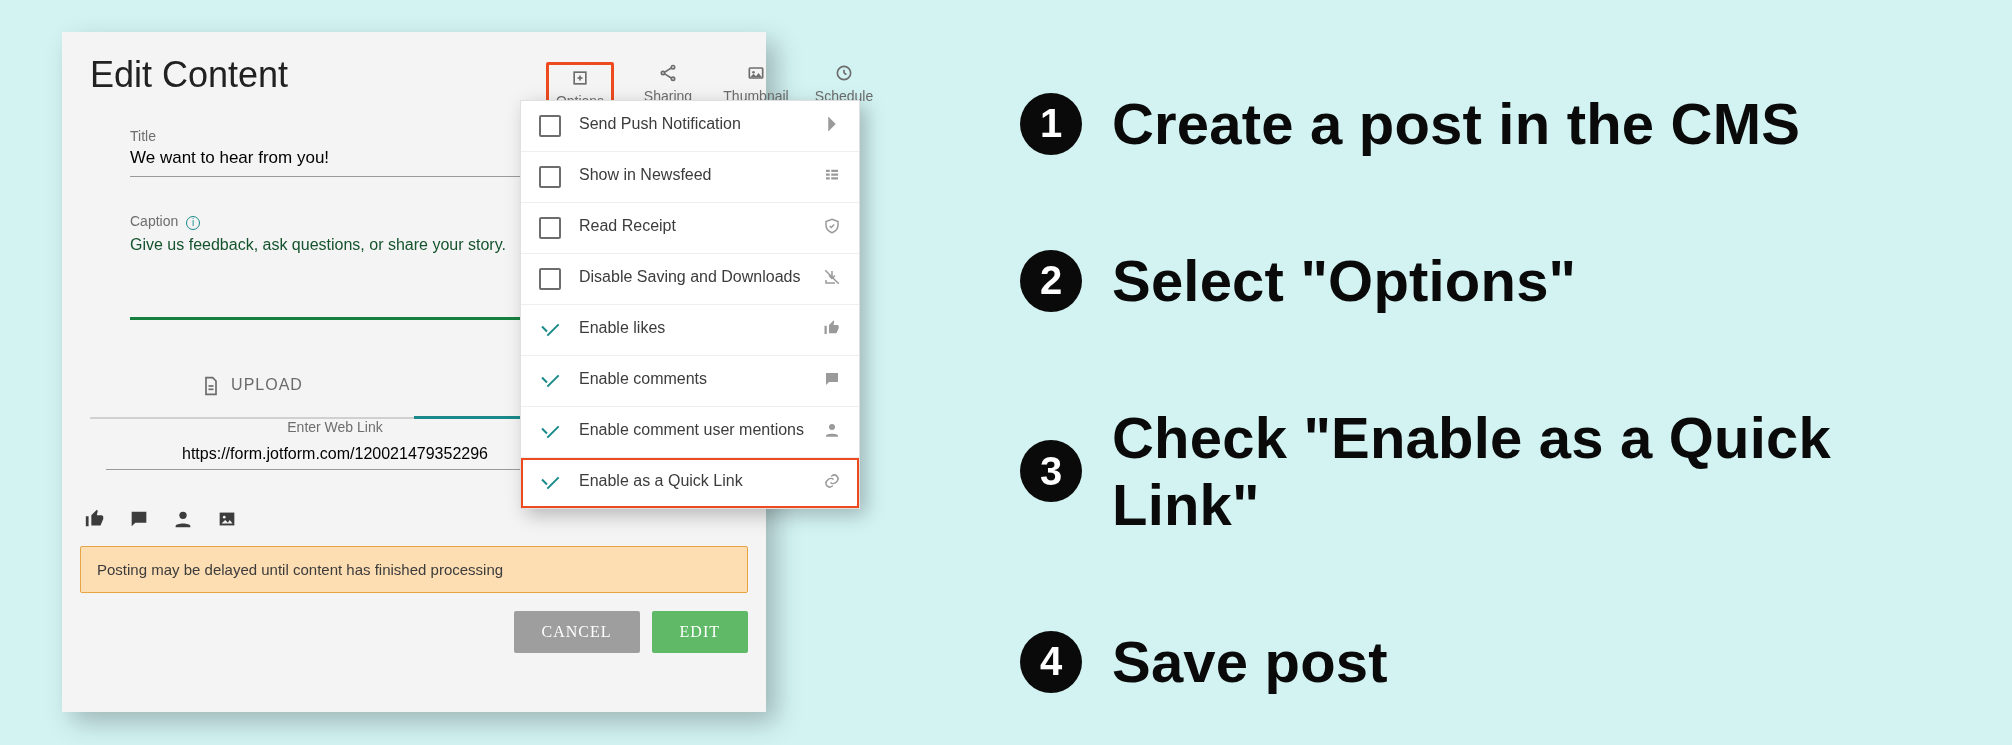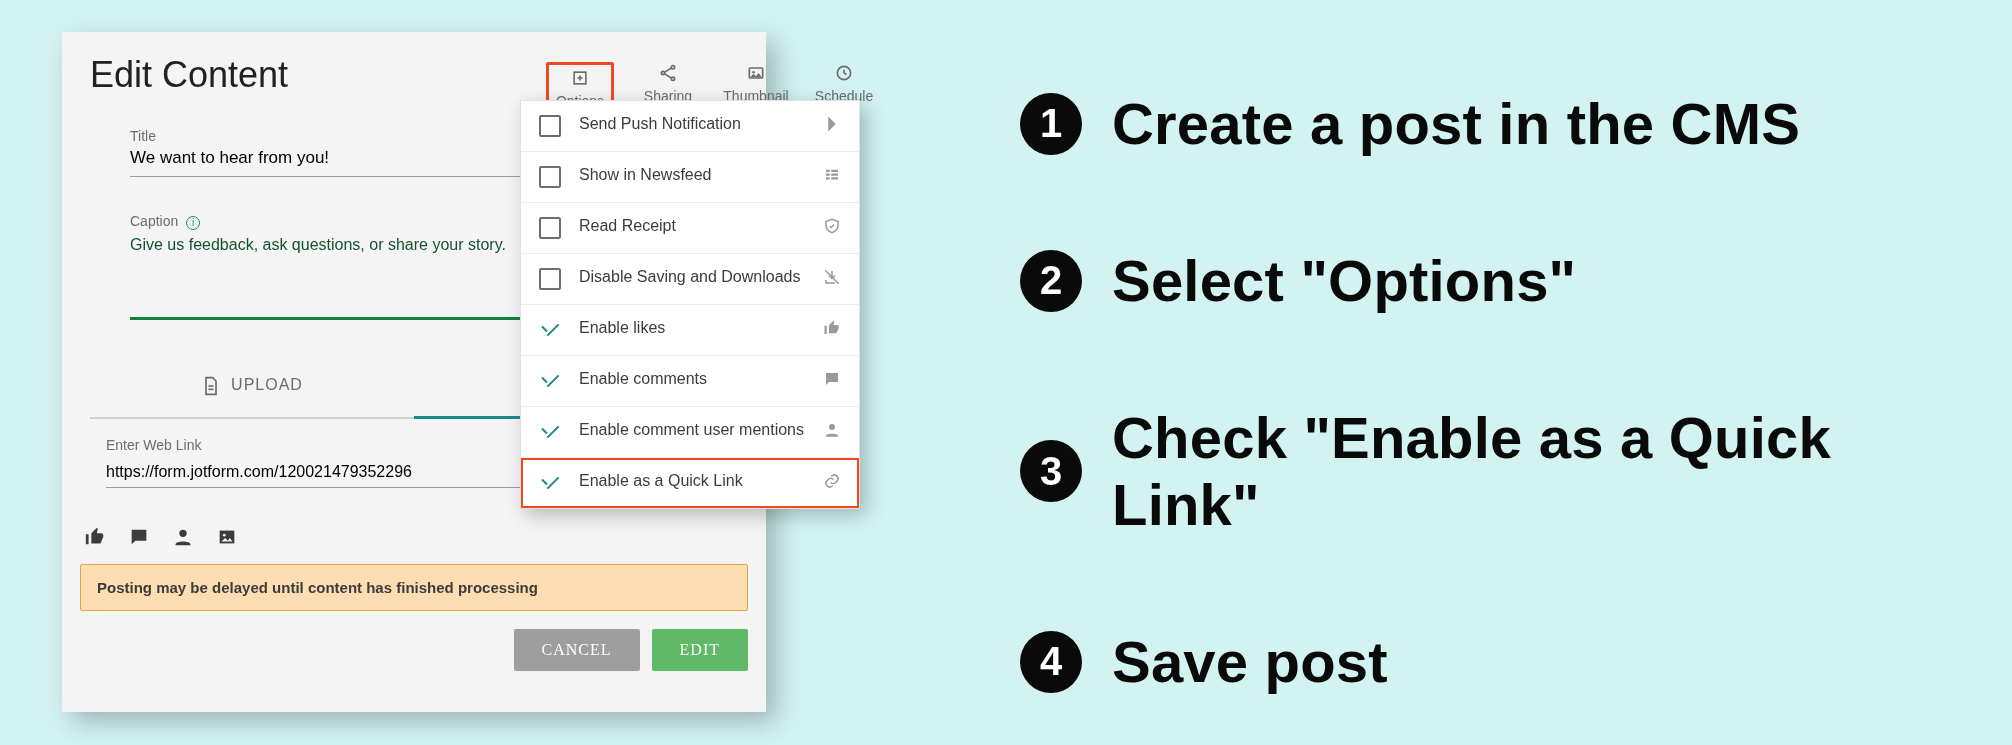--- a/index.html
+++ b/index.html
@@ -142,42 +142,42 @@
     font-size:16px;letter-spacing:1px;color:#6b6b6b;
     display:flex;align-items:flex-start;justify-content:center;gap:10px;
   }
   .attach-tab.active{
     color:#1a8989;
     border-bottom:3px solid #1a8989;
     margin-bottom:-2px;
   }
 
   .weblink-row{
-    display:flex;gap:18px;margin-top:18px;padding:0 16px;
+    display:flex;gap:18px;padding:0 16px;text-align:center;
   }
   .weblink-left{flex:1;}
   .weblink-left .wl-label{font-size:14px;color:#6d6d6d;}
   .weblink-left .wl-input{
     font-size:16px;color:#000;border-bottom:1px solid #9a9a9a;
     padding:6px 0;margin-top:4px;
   }
   .weblink-right{
     width:140px;background:#eeeeee;padding:10px;font-size:13px;color:#6b6b6b;
     overflow:hidden;
   }
   .weblink-right b{color:#333;}
 
   .status-icons{
     display:flex;gap:22px;padding:24px 22px 8px 22px;color:#3c3c3c;
   }
   .status-icons svg{width:22px;height:22px;}
 
   .notice{
     margin:4px 18px;background:#fdddb2;border:1px solid #e8a344;
-    padding:14px 16px;font-size:15px;color:#3c3c3c;border-radius:2px;font-weight:bold;
+    padding:14px 16px;font-size:15px;color:#3c3c3c;border-radius:2px;
   }
 
   .actions{
     display:flex;justify-content:flex-end;gap:12px;
     padding:14px 18px;
   }
   .btn{
     padding:12px 28px;font-size:16px;letter-spacing:1px;border:none;
     border-radius:2px;color:#fff;font-family:Liberation Serif, serif;
   }

